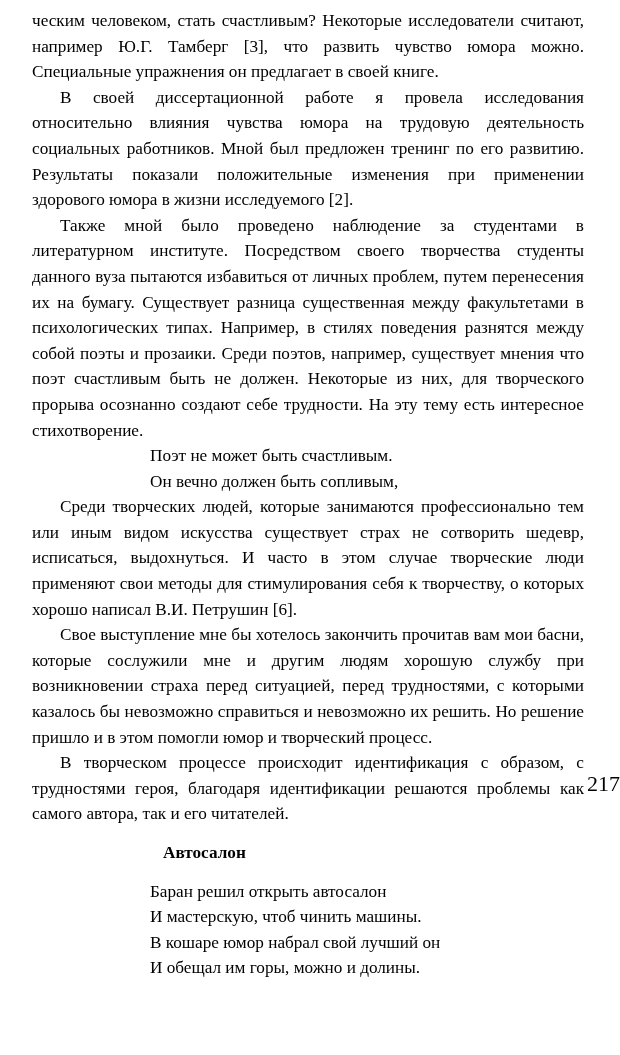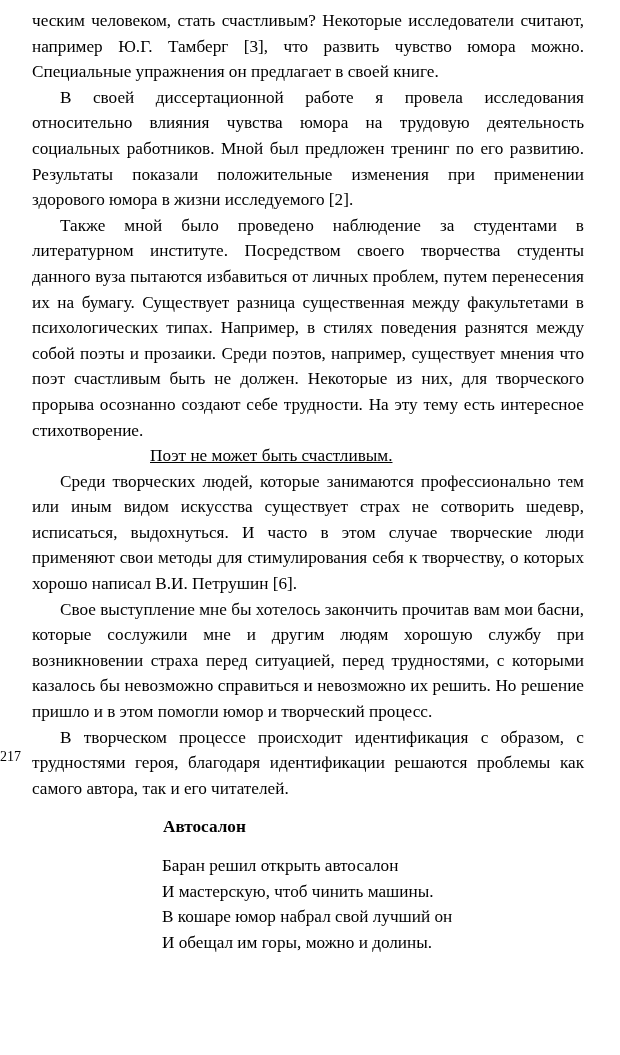--- a/index.html
+++ b/index.html
@@ -32,62 +32,62 @@
   }
   .indent {
     text-indent: 28px;
   }
   .verse {
     margin: 0;
     font-size: 17.2px;
     line-height: 25.6px;
     text-align: left;
     padding-left: 118px;
-    text-decoration: underline;
   }
   .verse-line {
     display: block;
     white-space: nowrap;
   }
   .poem-title {
     margin: 13px;
     font-size: 17.2px;
     line-height: 25.6px;
     font-weight: bold;
     padding-left: 118px;
   }
   .poem2 {
-    margin: 12px;
+    margin: 0;
     font-size: 17.2px;
     line-height: 25.6px;
     text-align: left;
     padding-left: 118px;
   }
   .page-number {
     position: absolute;
     left: 0;
     right: 0;
-    bottom: 32px;
-    text-align: left;
-    font-size: 14px;
+    bottom: 0;
+    text-align: right;
+    font-size: 22px;
   }
 </style>
 </head>
 <body>
 
 <div class="page">
 
   <div class="text-block">
     <p>ческим человеком, стать счастливым? Некоторые исследователи считают, например Ю.Г. Тамберг [3], что развить чувство юмора можно. Специальные упражнения он предлагает в своей книге.</p>
     <p class="indent">В своей диссертационной работе я провела исследования относительно влияния чувства юмора на трудовую деятельность социальных работников. Мной был предложен тренинг по его развитию. Результаты показали положительные изменения при применении здорового юмора в жизни исследуемого [2].</p>
     <p class="indent">Также мной было проведено наблюдение за студентами в литературном институте. Посредством своего творчества студенты данного вуза пытаются избавиться от личных проблем, путем перенесения их на бумагу. Существует разница существенная между факультетами в психологических типах. Например, в стилях поведения разнятся между собой поэты и прозаики. Среди поэтов, например, существует мнения что поэт счастливым быть не должен. Некоторые из них, для творческого прорыва осознанно создают себе трудности. На эту тему есть интересное стихотворение.</p>
   </div>
 
   <div class="verse">
     <span class="verse-line">Поэт не может быть счастливым.</span>
+    <span class="verse-line">Он вечно должен быть сопливым,</span>
   </div>
 
   <div class="text-block">
     <p class="indent">Среди творческих людей, которые занимаются профессионально тем или иным видом искусства существует страх не сотворить шедевр, исписаться, выдохнуться. И часто в этом случае творческие люди применяют свои методы для стимулирования себя к творчеству, о которых хорошо написал В.И. Петрушин [6].</p>
     <p class="indent">Свое выступление мне бы хотелось закончить прочитав вам мои басни, которые сослужили мне и другим людям хорошую службу при возникновении страха перед ситуацией, перед трудностями, с которыми казалось бы невозможно справиться и невозможно их решить. Но решение пришло и в этом помогли юмор и творческий процесс.</p>
     <p class="indent">В творческом процессе происходит идентификация с образом, с трудностями героя, благодаря идентификации решаются проблемы как самого автора, так и его читателей.</p>
   </div>
 
   <div class="poem-title">Автосалон</div>
 

